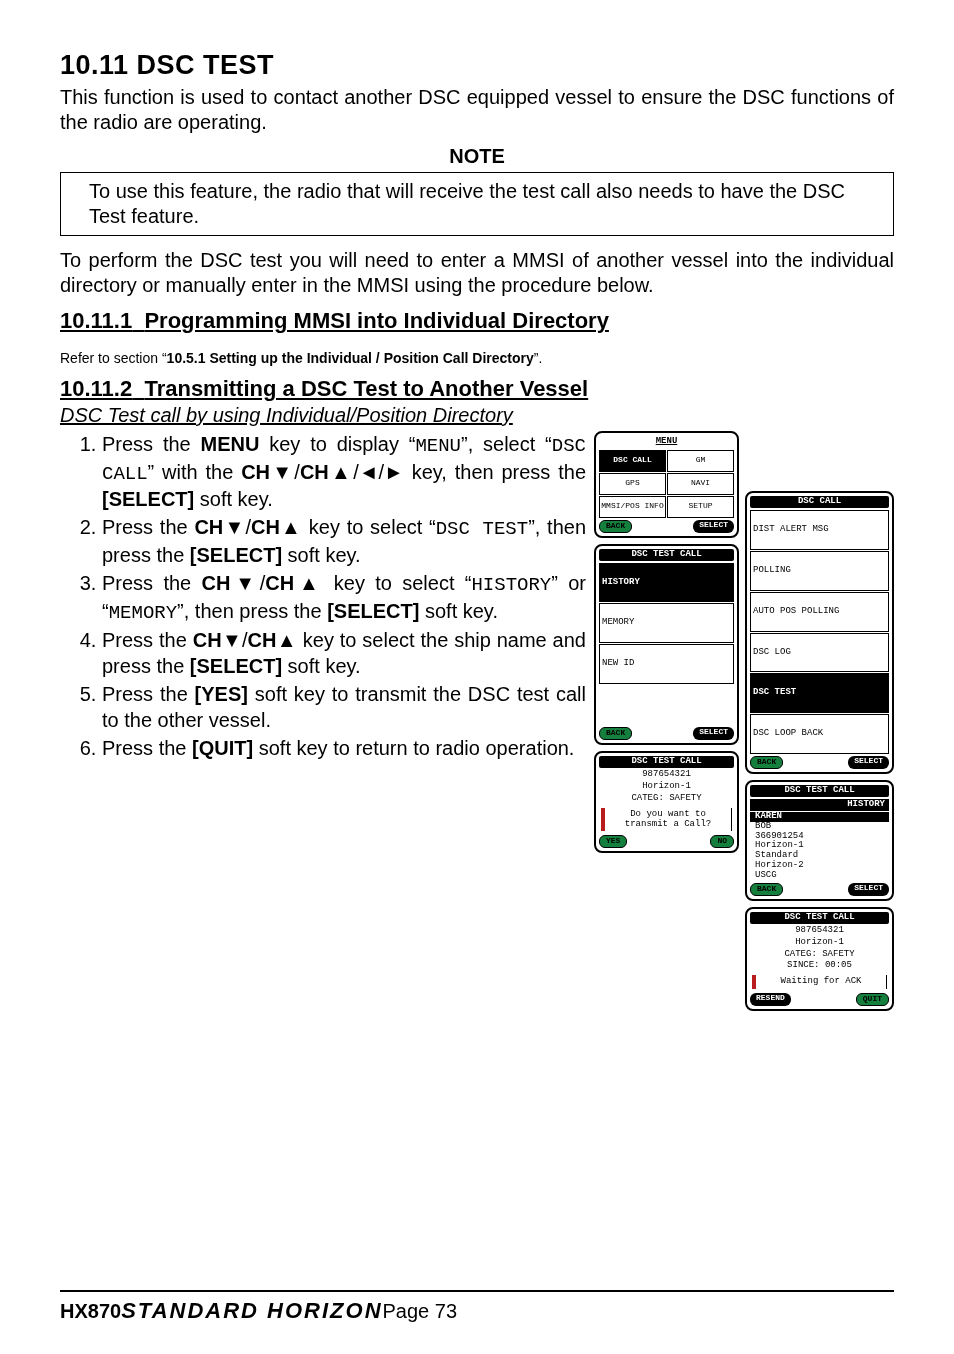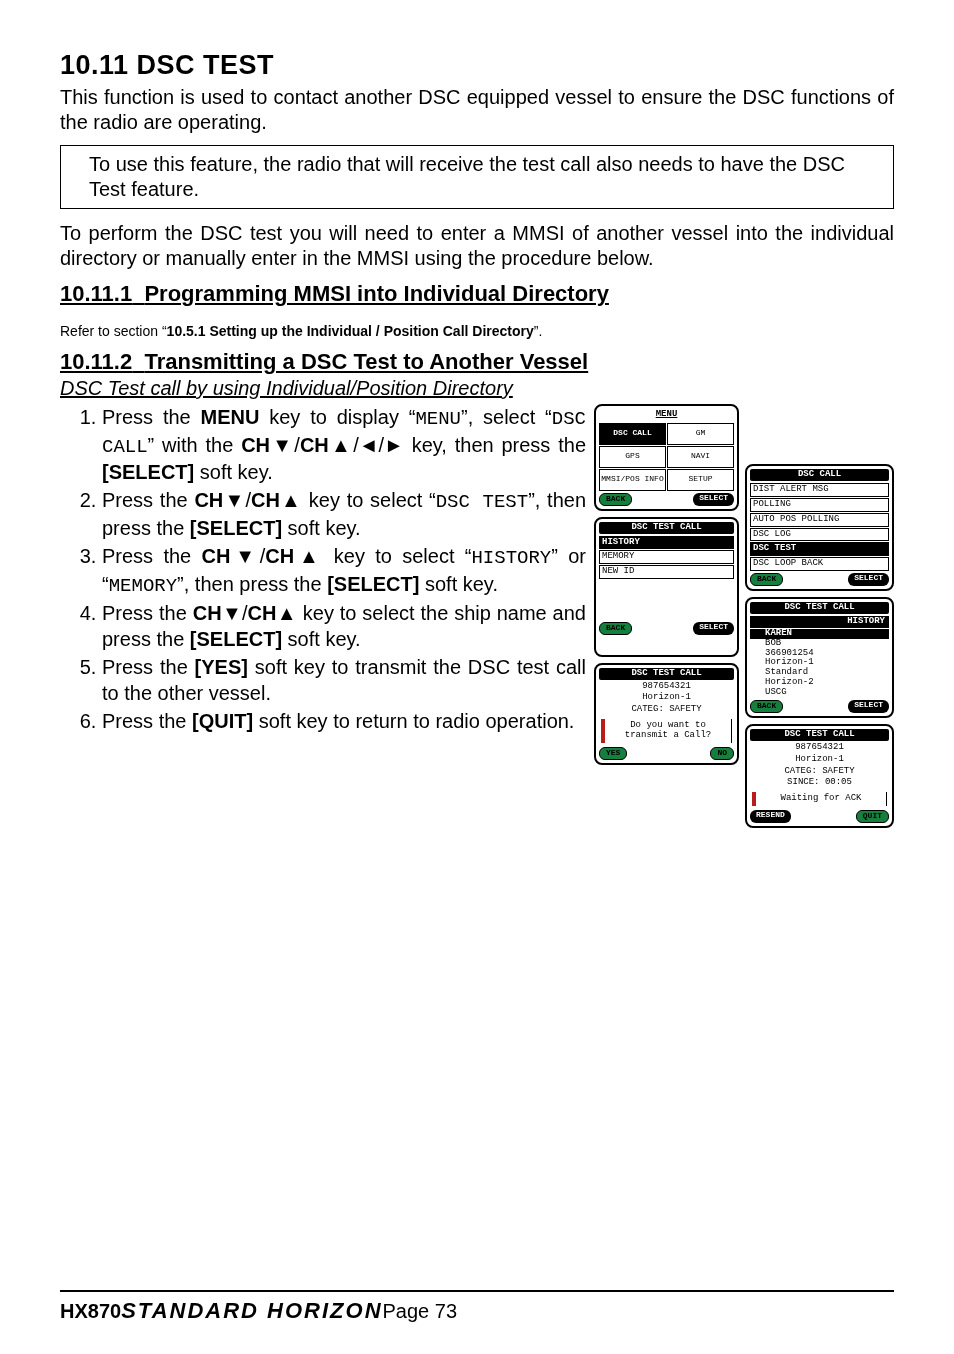--- a/index.html
+++ b/index.html
@@ -119,21 +119,21 @@
   .lcd-title-inv {
     text-align: center;
     font-weight: bold;
     font-size: 9px;
     padding: 1px 0;
     margin-bottom: 2px;
     text-decoration: underline;
   }
   .lcd-row {
     border: 1px solid #000;
-    padding: 1px 2px;
+    padding: 14px 2px;
     margin-bottom: 1px;
     font-size: 9px;
     white-space: nowrap;
     overflow: hidden;
   }
   .lcd-row.sel {
     background: #000;
     color: #fff;
     font-weight: bold;
   }
@@ -196,37 +196,38 @@
     font-size: 20px;
   }
   .footer-left { font-weight: bold; }
   .footer-center {
     font-weight: bold;
     font-style: italic;
     font-family: "Arial Black", Arial, sans-serif;
     letter-spacing: 2px;
     font-size: 22px;
   }
-  .lcd-line { font-size: 9px; padding: 0 15px; white-space: nowrap;}
+  .lcd-line { font-size: 9px; padding: 0 5px; white-space: nowrap;}
   .lcd .hist-title{
      background:#000;color:#fff;font-weight:bold;text-align:right;padding:1px 4px;font-size:9px;margin-bottom:1px;
   }
 </style>
 </head>
 <body>
 
 <div class="page">
   <div class="content">
 
     <h2 class="section">
       <span>10.11</span>
       <span>DSC TEST</span>
     </h2>
     <p class="body">This function is used to contact another DSC equipped vessel to ensure the DSC functions of the radio are operating.</p>
 
+    <div class="note-label">NOTE</div>
     <div class="note-box">To use this feature, the radio that will receive the test call also needs to have the DSC Test feature.</div>
 
     <p class="body">To perform the DSC test you will need to enter a MMSI of another vessel into the individual directory or manually enter in the MMSI using the procedure below.</p>
 
     <h3 class="subsection">
       <span>10.11.1</span>&nbsp;
       <span>Programming MMSI into Individual Directory</span>
     </h3>
     <p class="refer">
       <span>Refer to section “</span><span class="bold">10.5.1  Setting up the Individual / Position Call Directory</span><span>”.</span>

